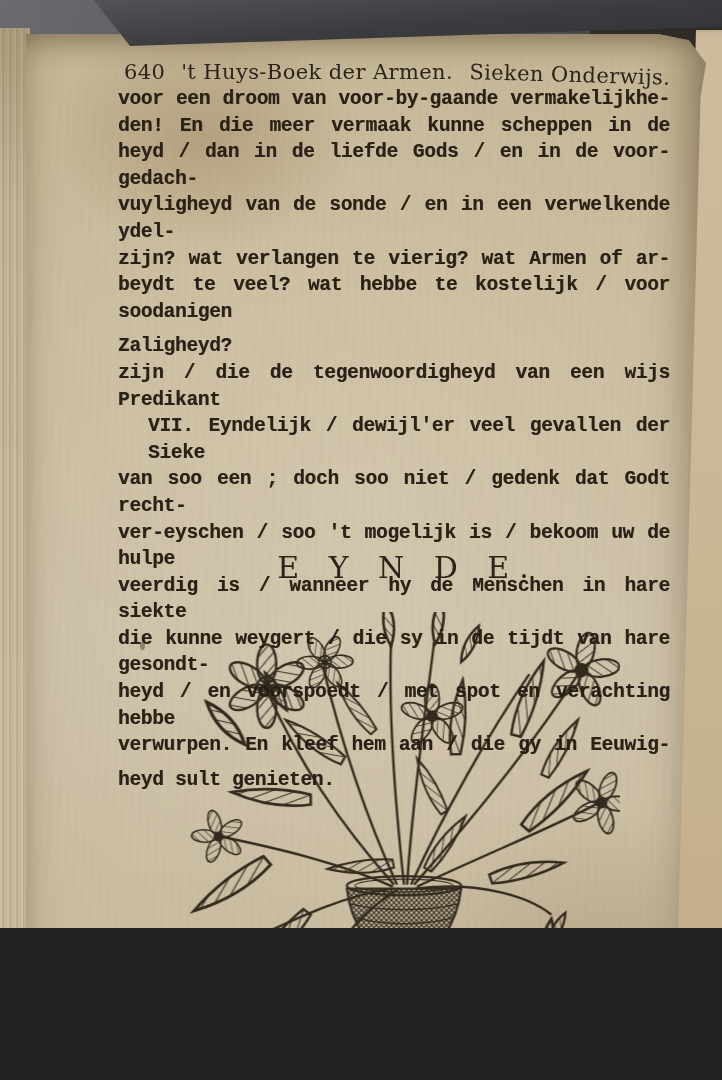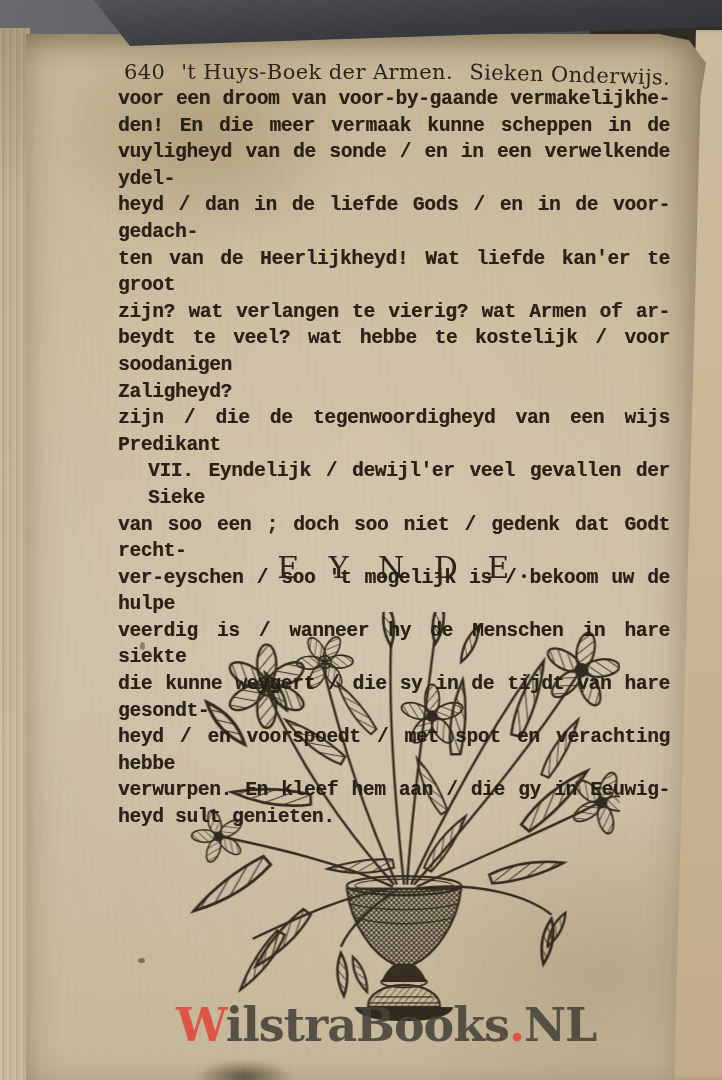--- a/index.html
+++ b/index.html
@@ -1,17 +1,17 @@
 <!DOCTYPE html>
 <html><head>
 <meta charset="utf-8">
 <style>
   html,body{margin:0;padding:0;background:#222;}
   .photo{
-    position:relative;width:722px;height:1080px;overflow:hidden;
+    position:relative;width:722px;height:928px;overflow:hidden;
     background:linear-gradient(100deg,#6a6b6e 0%,#57585b 35%,#3c3c3f 100%);
     font-family:"DejaVu Serif","Liberation Serif",serif;
   }
   
   .gutter-shadow{position:absolute;left:590px;top:0;width:132px;height:1080px;
     background:linear-gradient(180deg,#2f2b25,#262220);}
   
   .facing-page{position:absolute;left:660px;top:30px;width:62px;height:1050px;
     background:linear-gradient(180deg,#cdbb9e 0%,#cbb795 45%,#c2ac8a 100%);
     clip-path:polygon(58% 0%,100% 0%,100% 100%,18% 100%);
@@ -43,21 +43,21 @@
   
   .running-header{position:absolute;left:98px;top:26px;width:546px;display:flex;
     justify-content:space-between;align-items:baseline;
     font-size:21px;color:#2b241a;letter-spacing:.4px;}
   .running-header .sec{transform:rotate(1.6deg);transform-origin:left bottom;}
   
   .bodytext{position:absolute;left:92px;top:52px;width:552px;
     font-size:19.5px;font-weight:700;line-height:26.6px;color:#292116;
     letter-spacing:-0.3px;text-shadow:.4px .4px .5px rgba(45,33,20,.55);font-family:Liberation Mono, monospace;}
   .bodytext .ln{text-align:justify;text-align-last:justify;white-space:normal;}
-  .bodytext .ln.endpar{text-align-last:left;}
+  .bodytext .ln.endpar{text-align-last:left;margin-top:8px;}
   .bodytext .ln.indent{padding-left:30px;}
   
   .end-word{position:absolute;left:92px;top:516px;width:552px;text-align:center;
     font-size:30px;color:#2b241a;letter-spacing:10px;padding-left:14px;}
   
   .woodcut{position:absolute;left:188px;top:612px;width:432px;height:426px;z-index:3;}
   
   .watermark{position:absolute;left:176px;top:998px;z-index:5;
     font-weight:700;font-size:46px;letter-spacing:-1px;opacity:.88;
     font-family:"DejaVu Serif","Liberation Serif",serif;}
@@ -84,23 +84,22 @@
   <div class="book-page">
     <div class="running-header">
       <span>640</span>
       <span>'t Huys-Boek der Armen.</span>
       <span class="sec">Sieken Onderwijs.</span>
     </div>
 
     <div class="bodytext">
       <div class="ln">voor een droom van voor-by-gaande vermakelijkhe-</div>
       <div class="ln">den! En die meer vermaak kunne scheppen in de</div>
+      <div class="ln">heyd / dan in de liefde Gods / en in de voor-gedach-</div>
       <div class="ln">vuyligheyd van de sonde / en in een verwelkende ydel-</div>
-      <div class="ln">heyd / dan in de liefde Gods / en in de voor-gedach-</div>
-      <div class="ln">ten van de Heerlijkheyd! Wat liefde kan'er te groot</div>
       <div class="ln">zijn? wat verlangen te vierig? wat Armen of ar-</div>
       <div class="ln">beydt te veel? wat hebbe te kostelijk / voor soodanigen</div>
       <div class="ln endpar">Zaligheyd?</div>
       <div class="ln">zijn / die de tegenwoordigheyd van een wijs Predikant</div>
       <div class="ln indent">VII. Eyndelijk / dewijl'er veel gevallen der Sieke</div>
       <div class="ln">van soo een ; doch soo niet / gedenk dat Godt recht-</div>
       <div class="ln">ver-eyschen / soo 't mogelijk is / bekoom uw de hulpe</div>
       <div class="ln">veerdig is / wanneer hy de Menschen in hare siekte</div>
       <div class="ln">die kunne weygert / die sy in de tijdt van hare gesondt-</div>
       <div class="ln">heyd / en voorspoedt / met spot en verachting hebbe</div>

